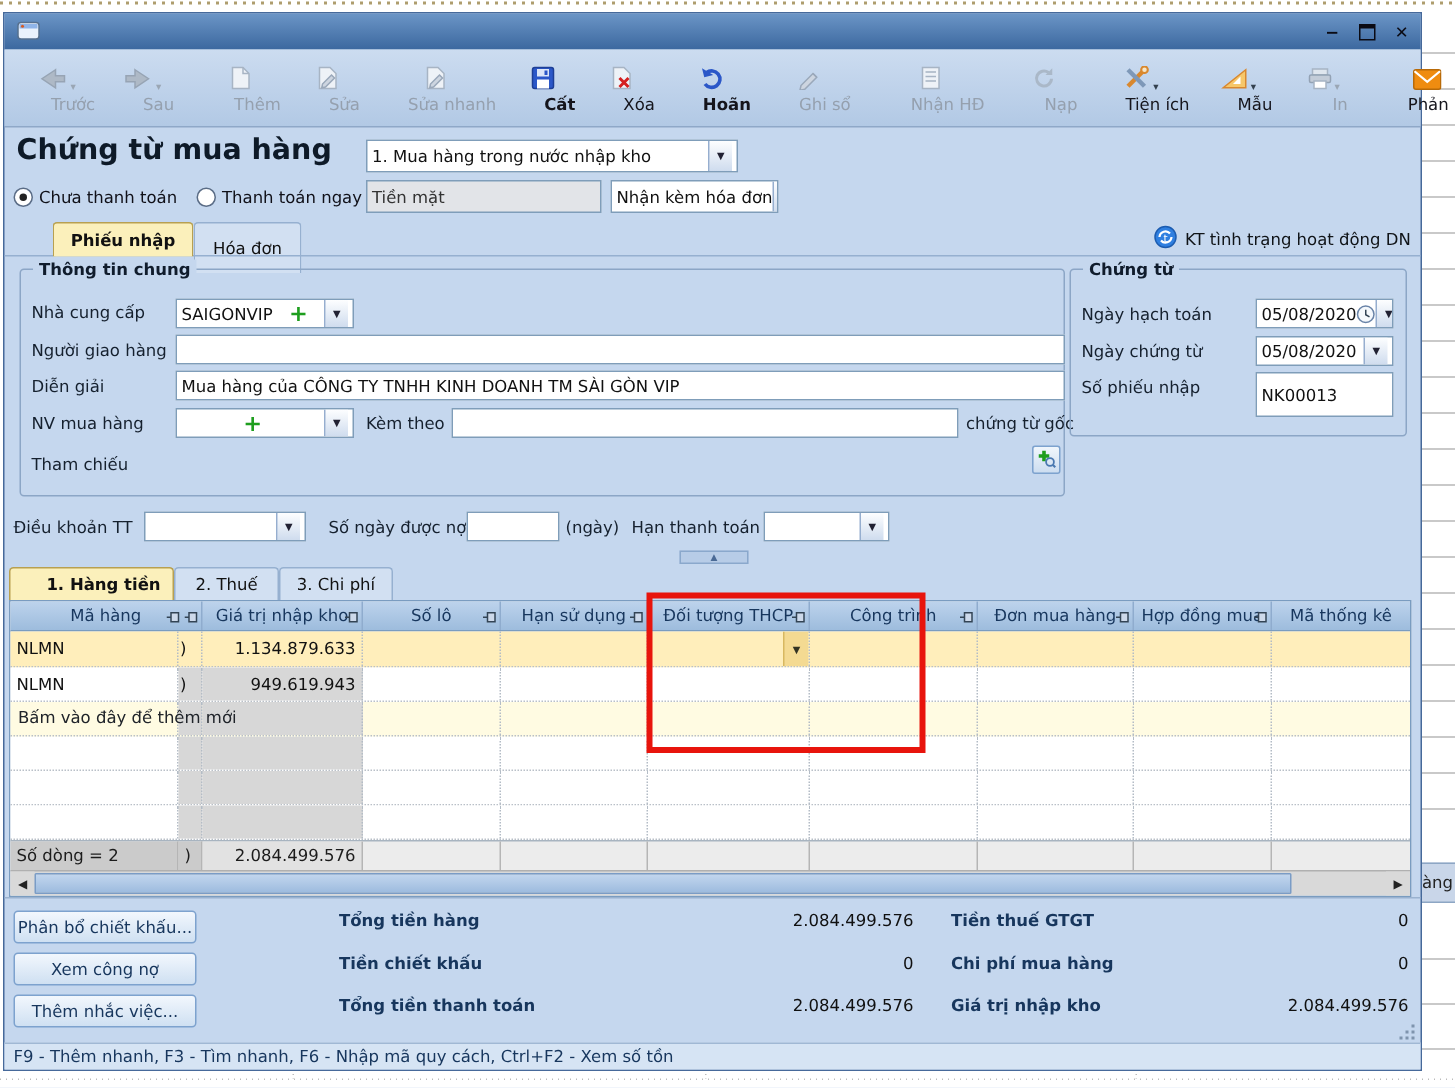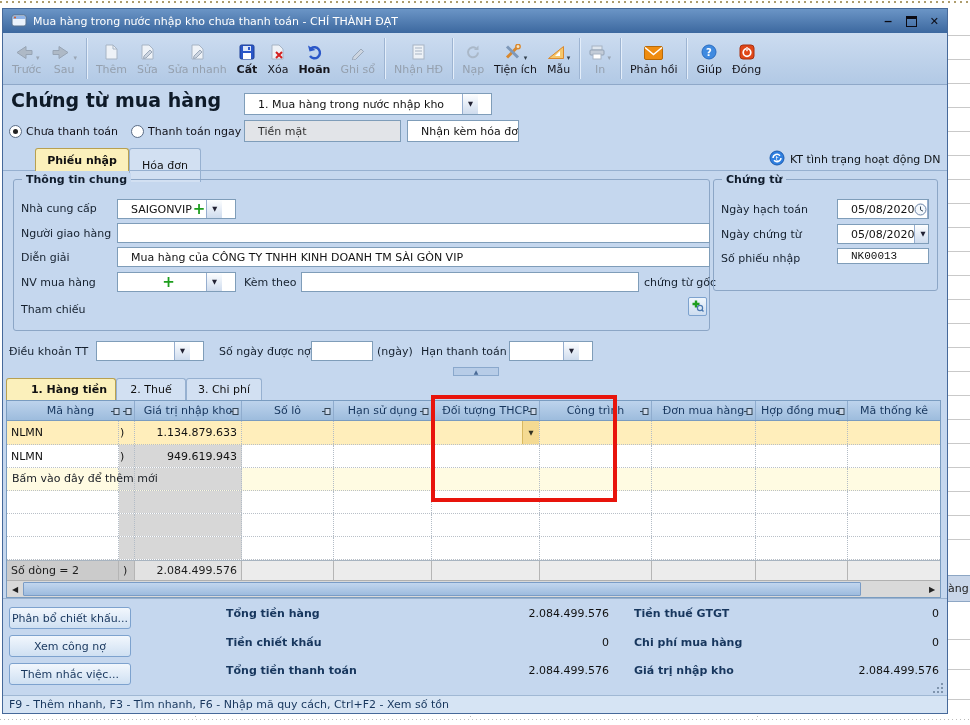--- a/index.html
+++ b/index.html
@@ -29,30 +29,30 @@
     padding:0 8px;color:#fff;}
   .wbtns{margin-left:auto;display:flex;align-items:center;gap:13px;color:#0b0b14;font-weight:bold;}
   .maxbox{display:inline-block;width:9px;height:7px;border:1px solid #0b0b14;border-top-width:3px;}
 
   .toolbar{position:absolute;left:0;top:24px;right:0;height:51px;
     background:linear-gradient(#ccdcf0,#b2c9e5);border-bottom:1px solid #8fa8c8;
     display:flex;align-items:center;padding:0 4px;}
   .titem{display:flex;flex-direction:column;align-items:center;justify-content:flex-end;
     padding:2px 5px;border-radius:2px;}
   .ticonrow{height:21px;display:flex;align-items:flex-end;gap:2px;}
-  .tlabel{color:#15151c;white-space:nowrap;line-height:13px;}
+  .tlabel{color:#15151c;white-space:nowrap;line-height:13px;margin-left:22px;}
   .titem.dis .tlabel{color:#95a0ae;}
   .titem.bold .tlabel{font-weight:bold;}
   .tcaret{font-size:7px;color:#33404e;line-height:10px;}
   .titem.dis .tcaret{color:#9aa6b4;}
   .tsep{width:1px;align-self:stretch;margin:5px 4px;background:#9db4d2;box-shadow:1px 0 0 #e4eefa;}
 
   .doc-title{font-size:19px;font-weight:bold;color:#0e1a28;}
   .tb{background:#fff;border:1px solid #7f9db9;display:flex;align-items:center;
-      padding:0 13px;box-sizing:border-box;overflow:hidden;white-space:nowrap;}
+      padding:0 3px;box-sizing:border-box;overflow:hidden;white-space:nowrap;}
   .tb.disabled{background:#e2e4e8;color:#333;}
   .dd{width:15px;align-self:stretch;margin-left:auto;border-left:1px solid #96aecf;
       background:linear-gradient(#fdfeff,#cfdcee);display:flex;align-items:center;
       justify-content:center;font-size:6.5px;color:#223;flex:none;}
   .plus{color:#1e9e1e;font-weight:bold;font-size:15px;line-height:12px;margin-left:auto;padding:0 1px;flex:none;}
 
   .radio{display:flex;align-items:center;gap:4px;color:#101018;}
   .rdot{width:11px;height:11px;border-radius:50%;border:1px solid #5a6c86;background:#fff;
         display:inline-flex;align-items:center;justify-content:center;flex:none;}
   .rdot.on::after{content:"";width:5px;height:5px;border-radius:50%;background:#222;}
@@ -136,21 +136,20 @@
   <div class="abs win">
 
     <div class="titlebar">
       <span>
         <svg width="16" height="14">
             <rect x="1" y="2" width="14" height="11" rx="2" fill="#eaf2fc" stroke="#56708e"></rect>
             <rect x="2" y="3" width="12" height="3" fill="#8fb4e8"></rect>
             <circle cx="4" cy="4.5" r="1" fill="#d85a20"></circle>
           </svg>
       </span>
-      <span>Mua hàng trong nước nhập kho chưa thanh toán - CHÍ THÀNH ĐẠT</span>
       <span class="wbtns">
         <span>−</span>
         <span class="maxbox"></span>
         <span>✕</span>
       </span>
     </div>
 
     <div class="toolbar">
       <div class="titem dis">
         <span class="ticonrow">
@@ -406,21 +405,21 @@
           </svg>
         </span>
       <span class="dd">▼</span>
     </div>
     <div class="lbl" style="left:718px;top:219px;">Ngày chứng từ</div>
     <div class="abs tb" style="left:834px;top:215px;width:92px;height:20px;">
       <span>05/08/2020</span>
       <span class="dd">▼</span>
     </div>
     <div class="lbl" style="left:718px;top:243px;">Số phiếu nhập</div>
-    <div class="abs tb" style="left:834px;top:239px;width:92px;height:16px;font-family:Liberation Mono, monospace;">
+    <div class="abs tb" style="left:834px;top:239px;width:92px;height:30px;">
       <span>NK00013</span>
     </div>
 
     <div class="lbl" style="left:6px;top:336px;">Điều khoản TT</div>
     <div class="abs tb" style="left:93px;top:332px;width:108px;height:20px;">
       <span class="dd">▼</span>
     </div>
     <div class="lbl" style="left:216px;top:336px;">Số ngày được nợ</div>
     <div class="abs tb" style="left:308px;top:332px;width:62px;height:20px;"></div>
     <div class="lbl" style="left:374px;top:336px;">(ngày)</div>

